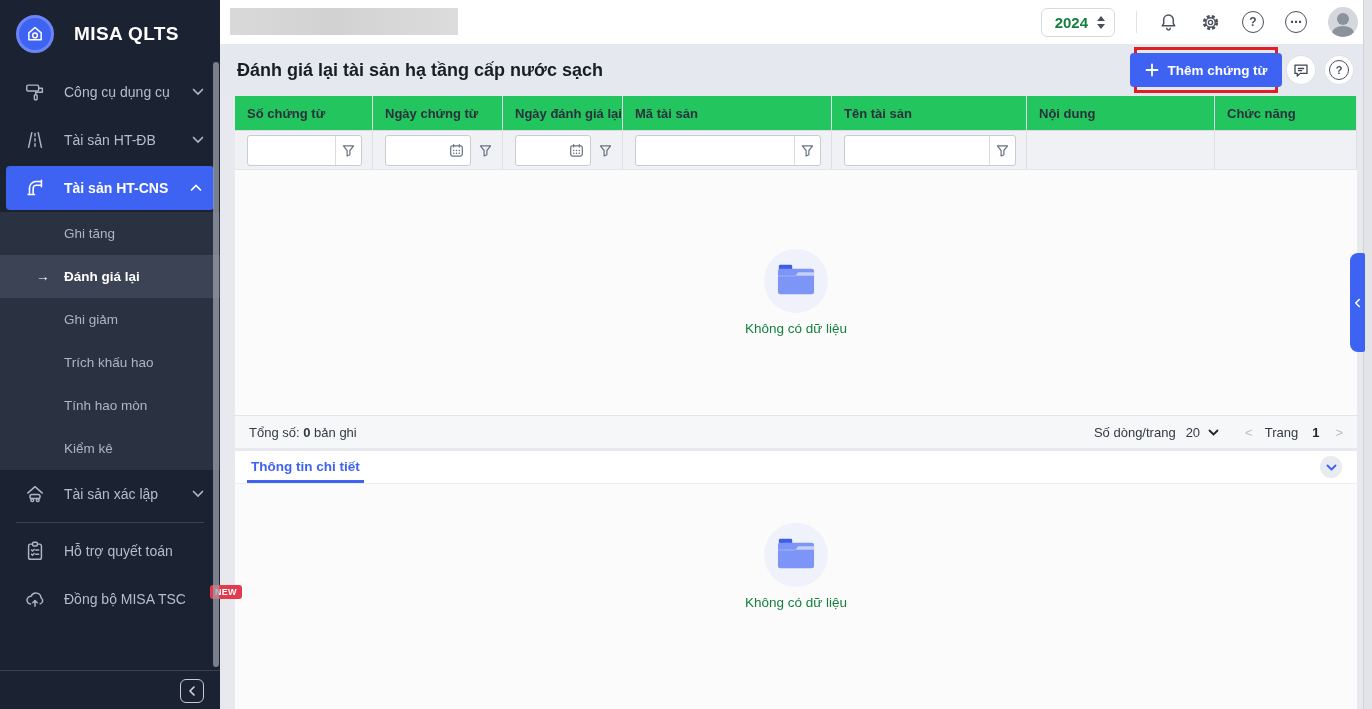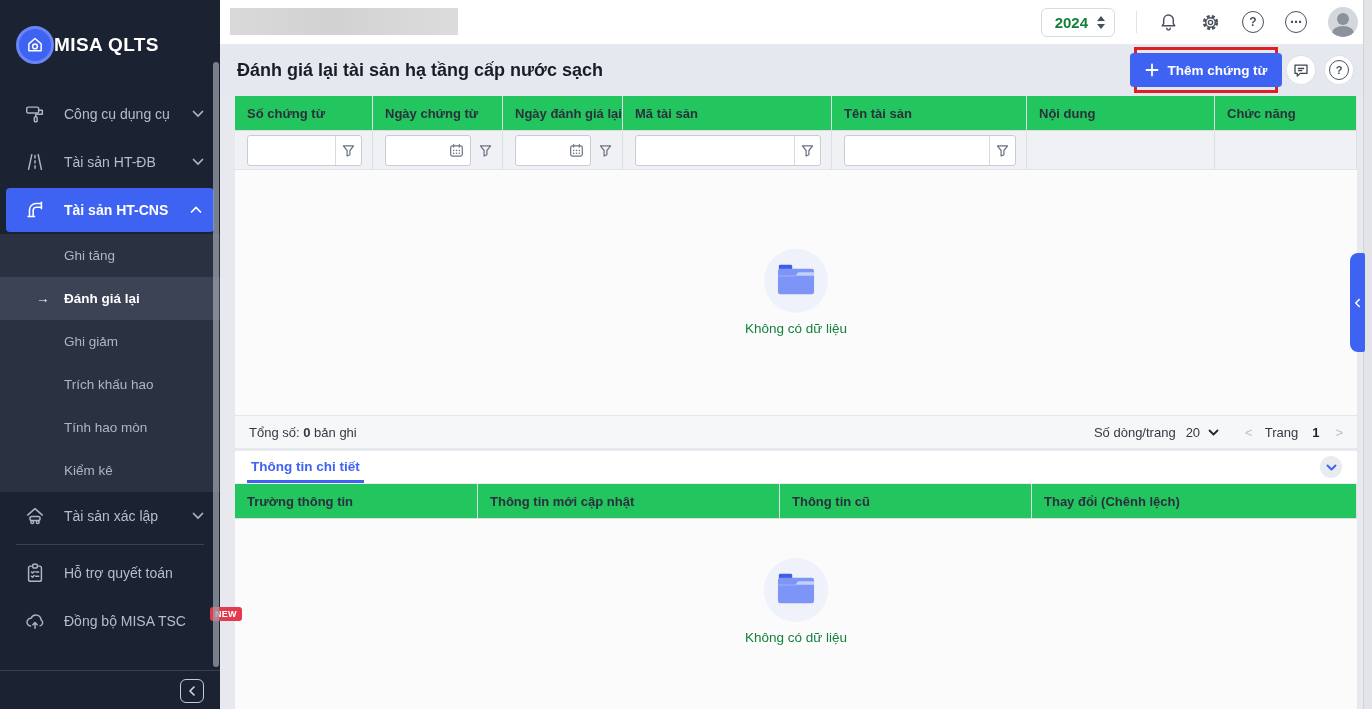--- a/index.html
+++ b/index.html
@@ -3,21 +3,21 @@
 <meta charset="utf-8">
 <style>
   html,body{margin:0;padding:0;}
   body{
     width:1372px;height:709px;position:relative;overflow:hidden;
     background:#E7E9EE;font-family:"Liberation Sans","DejaVu Sans",sans-serif;
     -webkit-font-smoothing:antialiased;
   }
   
   .sidebar{position:absolute;left:0;top:0;width:220px;height:709px;background:#1B2232;color:#B6BDCA;z-index:5;}
-  .brand{height:60px;display:flex;align-items:center;gap:0;padding:15px 16px;}
+  .brand{height:60px;display:flex;align-items:center;gap:20px;padding:4px 16px;}
   .logo-circle{width:32px;height:32px;border-radius:50%;background:#3E63F2;border:3px solid #6B84F6;
     display:flex;align-items:center;justify-content:center;flex:none;}
   .brand-name{color:#fff;font-size:19px;font-weight:700;letter-spacing:.4px;white-space:nowrap;}
   .si-item{height:48px;display:flex;align-items:center;gap:18px;padding:0 16px 0 24px;font-size:14px;cursor:pointer;white-space:nowrap;}
   .si-item .chev{margin-left:auto;}
   .si-item.active{height:44px;margin:2px 6px;border-radius:4px;background:#3E63F2;color:#fff;padding:0 12px 0 18px;font-weight:700;}
   .icon{flex:none;display:flex;align-items:center;justify-content:center;}
   .submenu{background:#2A3140;}
   .sub-item{height:43px;line-height:43px;padding-left:64px;font-size:13.5px;color:#AEB5C2;position:relative;cursor:pointer;white-space:nowrap;}
   .sub-item.active{background:#3C4354;color:#fff;font-weight:700;}
@@ -407,26 +407,20 @@
 
 <div class="detail">
   <div class="tabrow">
     <div class="tab">Thông tin chi tiết</div>
     <div class="collapse-circle">
       <svg width="11" height="7" viewBox="0 0 11 7" fill="none" stroke="#3E63F2" stroke-width="1.9" stroke-linecap="round" stroke-linejoin="round">
           <path d="M1.5 1.5 L5.5 5.5 L9.5 1.5"></path>
         </svg>
     </div>
   </div>
-  <div class="thead grid4">
-    <div>Trường thông tin</div>
-    <div>Thông tin mới cập nhật</div>
-    <div>Thông tin cũ</div>
-    <div>Thay đổi (Chênh lệch)</div>
-  </div>
   <div class="dbody">
     <div class="empty-state">
       <div class="halo">
         <span class="icon">
           <svg width="46" height="38" viewBox="0 0 48 40">
             <rect x="6" y="3" width="14" height="8" rx="1.5" fill="#3F5EE8"></rect>
             <rect x="5" y="7" width="38" height="27" rx="2.5" fill="#7D95F6"></rect>
             <path d="M5 15 H23 L26.2 10.8 H43 V14.4 H5 Z" fill="#C5D0FA"></path>
           </svg>
         </span>

